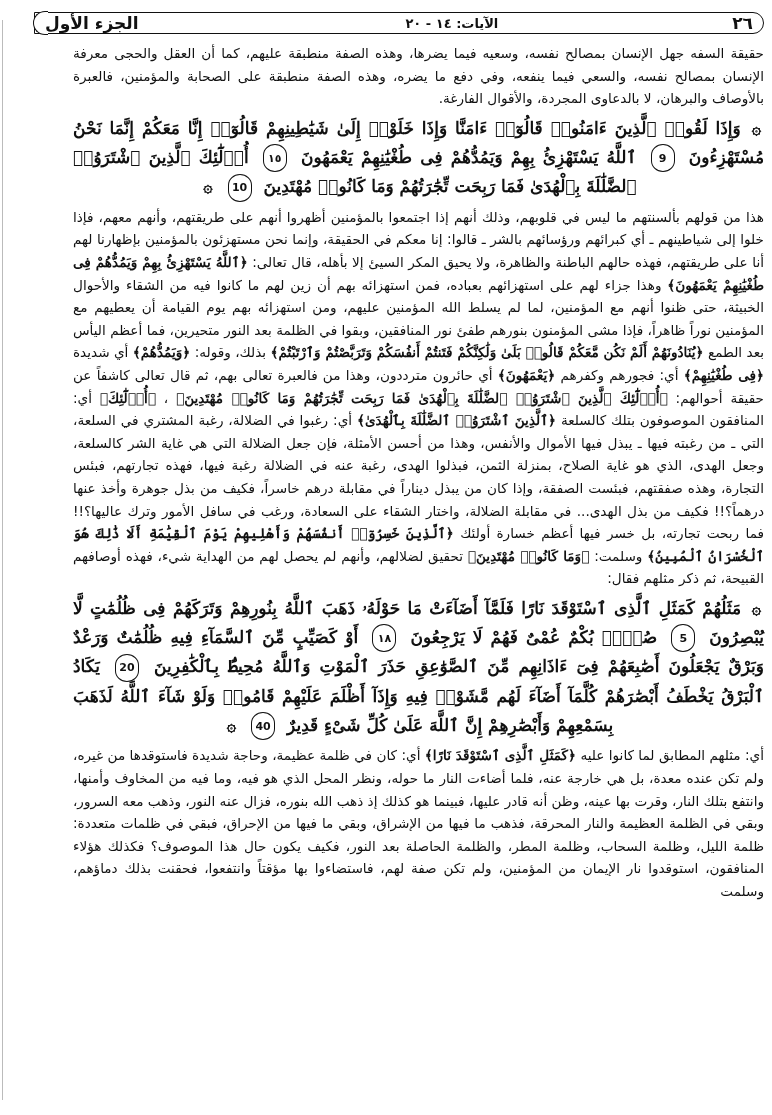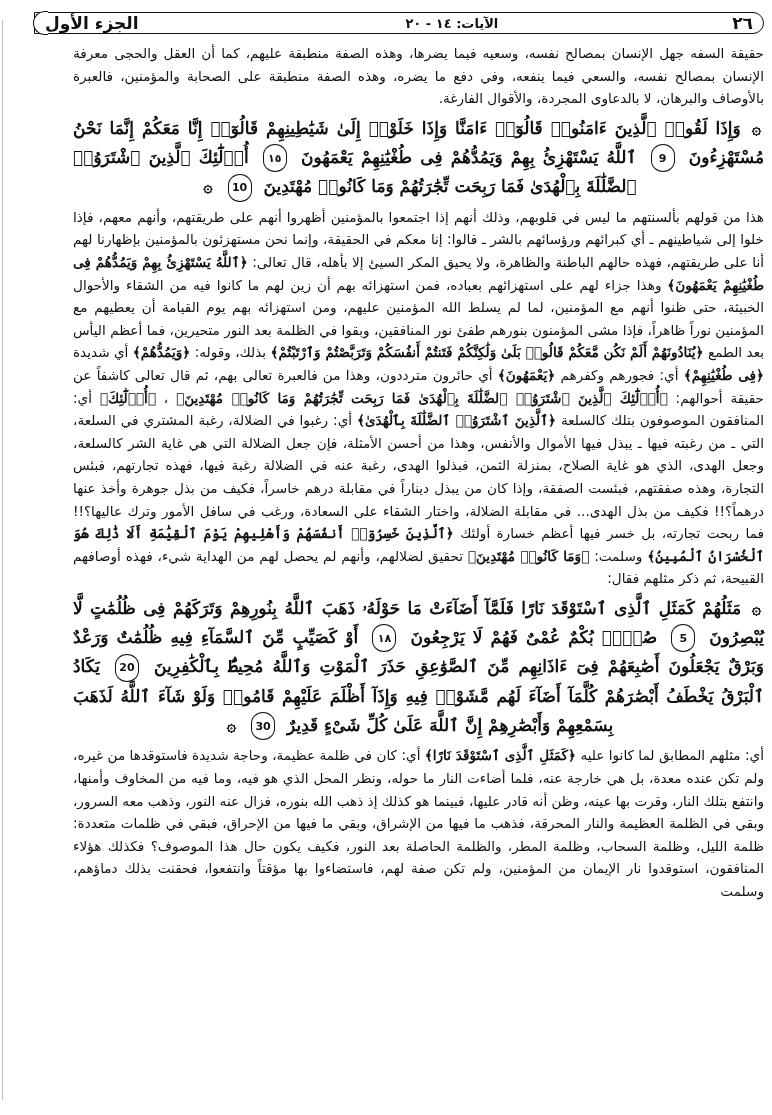--- a/index.html
+++ b/index.html
@@ -90,21 +90,21 @@
 
     <div class="verse">
       <span class="orn">۞</span>
       <span>مَثَلُهُمْ كَمَثَلِ ٱلَّذِى ٱسْتَوْقَدَ نَارًا فَلَمَّآ أَضَآءَتْ مَا حَوْلَهُۥ ذَهَبَ ٱللَّهُ بِنُورِهِمْ وَتَرَكَهُمْ فِى ظُلُمَٰتٍ لَّا يُبْصِرُونَ</span>
       <span class="num">5</span>
       <span>صُمٌّۢ بُكْمٌ عُمْىٌ فَهُمْ لَا يَرْجِعُونَ</span>
       <span class="num">١٨</span>
       <span>أَوْ كَصَيِّبٍ مِّنَ ٱلسَّمَآءِ فِيهِ ظُلُمَٰتٌ وَرَعْدٌ وَبَرْقٌ يَجْعَلُونَ أَصَٰبِعَهُمْ فِىٓ ءَاذَانِهِم مِّنَ ٱلصَّوَٰعِقِ حَذَرَ ٱلْمَوْتِ وَٱللَّهُ مُحِيطٌۢ بِٱلْكَٰفِرِينَ</span>
       <span class="num">20</span>
       <span>يَكَادُ ٱلْبَرْقُ يَخْطَفُ أَبْصَٰرَهُمْ كُلَّمَآ أَضَآءَ لَهُم مَّشَوْا۟ فِيهِ وَإِذَآ أَظْلَمَ عَلَيْهِمْ قَامُوا۟ وَلَوْ شَآءَ ٱللَّهُ لَذَهَبَ بِسَمْعِهِمْ وَأَبْصَٰرِهِمْ إِنَّ ٱللَّهَ عَلَىٰ كُلِّ شَىْءٍ قَدِيرٌ</span>
-      <span class="num">30</span>
+      <span class="num">40</span>
       <span class="orn">۞</span>
     </div>
 
     <p class="txt">
       <span>أي: مثلهم المطابق لما كانوا عليه</span>
       <span class="q">﴿كَمَثَلِ ٱلَّذِى ٱسْتَوْقَدَ نَارًا﴾</span>
       <span>أي: كان في ظلمة عظيمة، وحاجة شديدة فاستوقدها من غيره، ولم تكن عنده معدة، بل هي خارجة عنه، فلما أضاءت النار ما حوله، ونظر المحل الذي هو فيه، وما فيه من المخاوف وأمنها، وانتفع بتلك النار، وقرت بها عينه، وظن أنه قادر عليها، فبينما هو كذلك إذ ذهب الله بنوره، فزال عنه النور، وذهب معه السرور، وبقي في الظلمة العظيمة والنار المحرقة، فذهب ما فيها من الإشراق، وبقي ما فيها من الإحراق، فبقي في ظلمات متعددة: ظلمة الليل، وظلمة السحاب، وظلمة المطر، والظلمة الحاصلة بعد النور، فكيف يكون حال هذا الموصوف؟ فكذلك هؤلاء المنافقون، استوقدوا نار الإيمان من المؤمنين، ولم تكن صفة لهم، فاستضاءوا بها مؤقتاً وانتفعوا، فحقنت بذلك دماؤهم، وسلمت</span>
     </p>
 
   </div>

